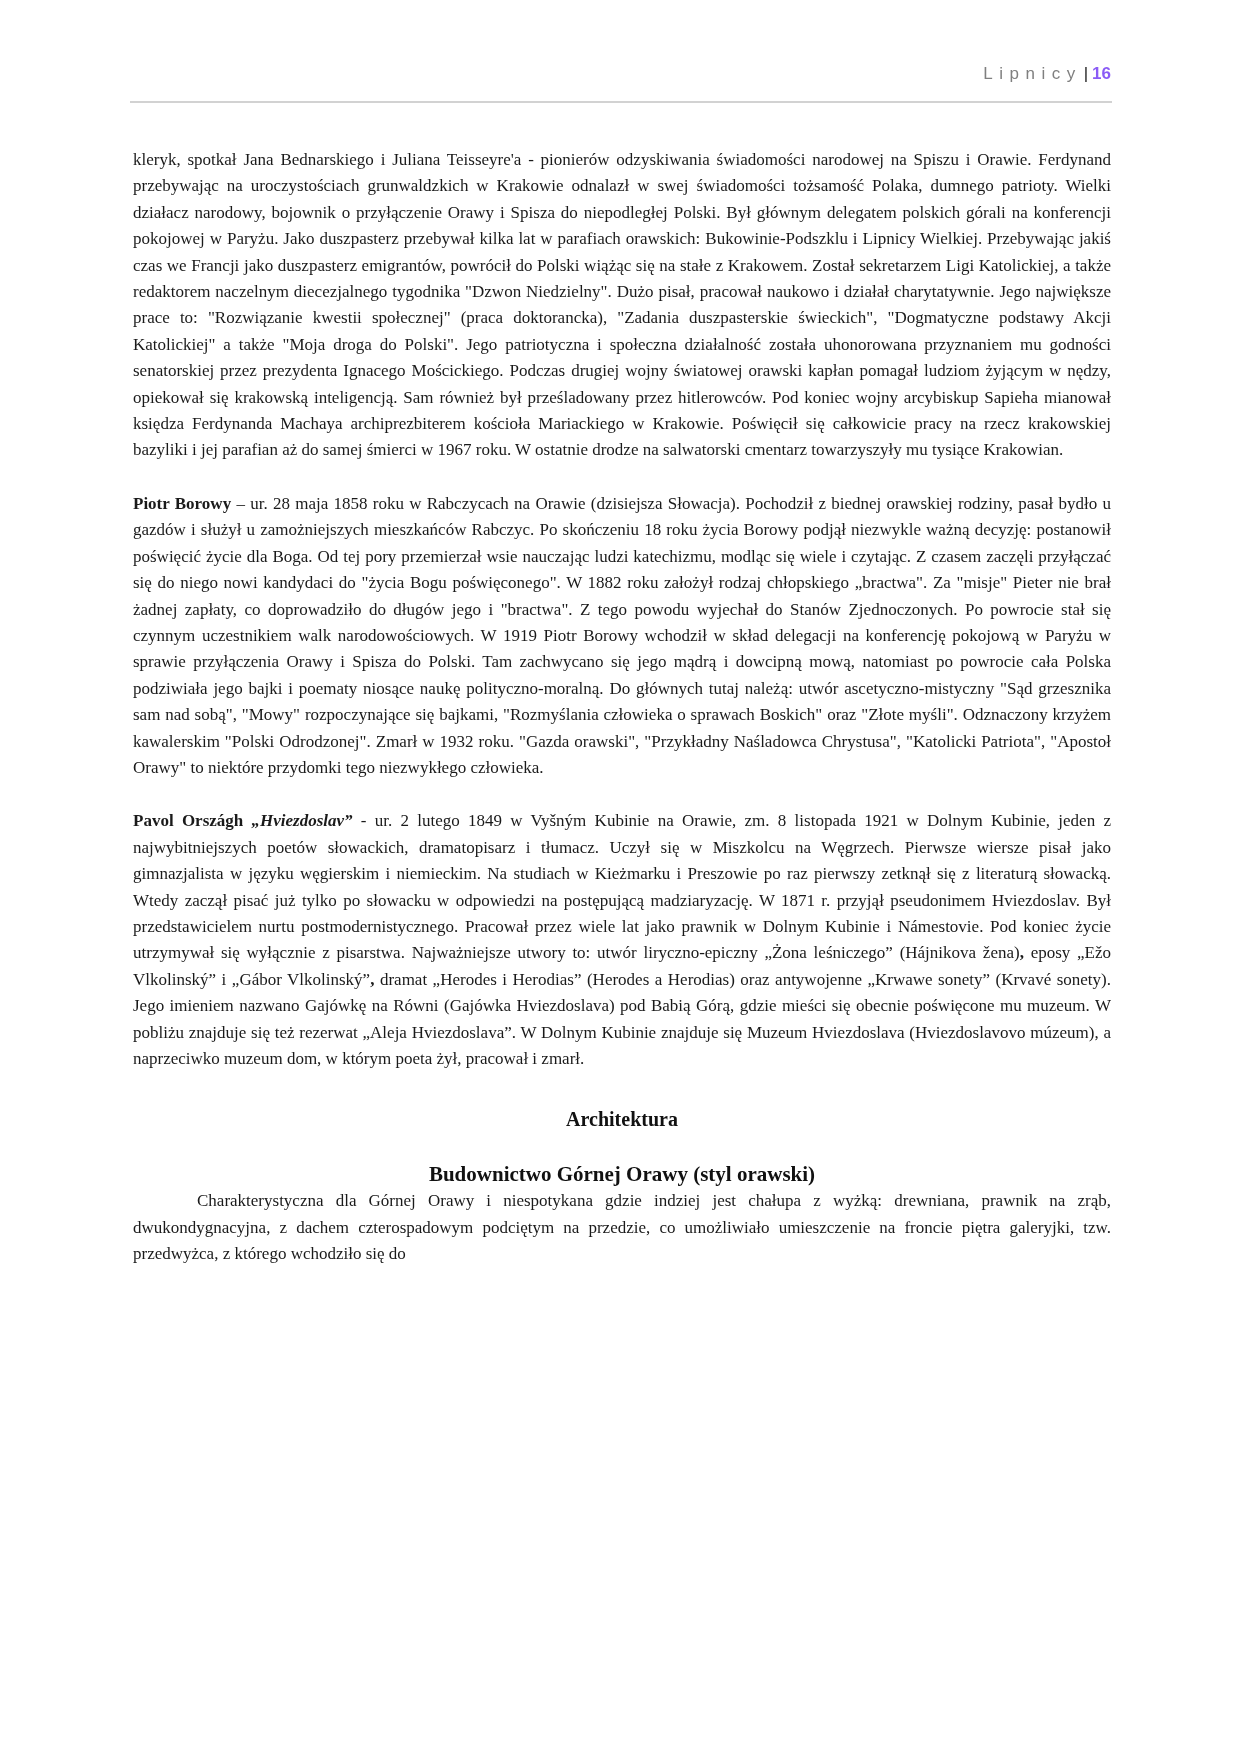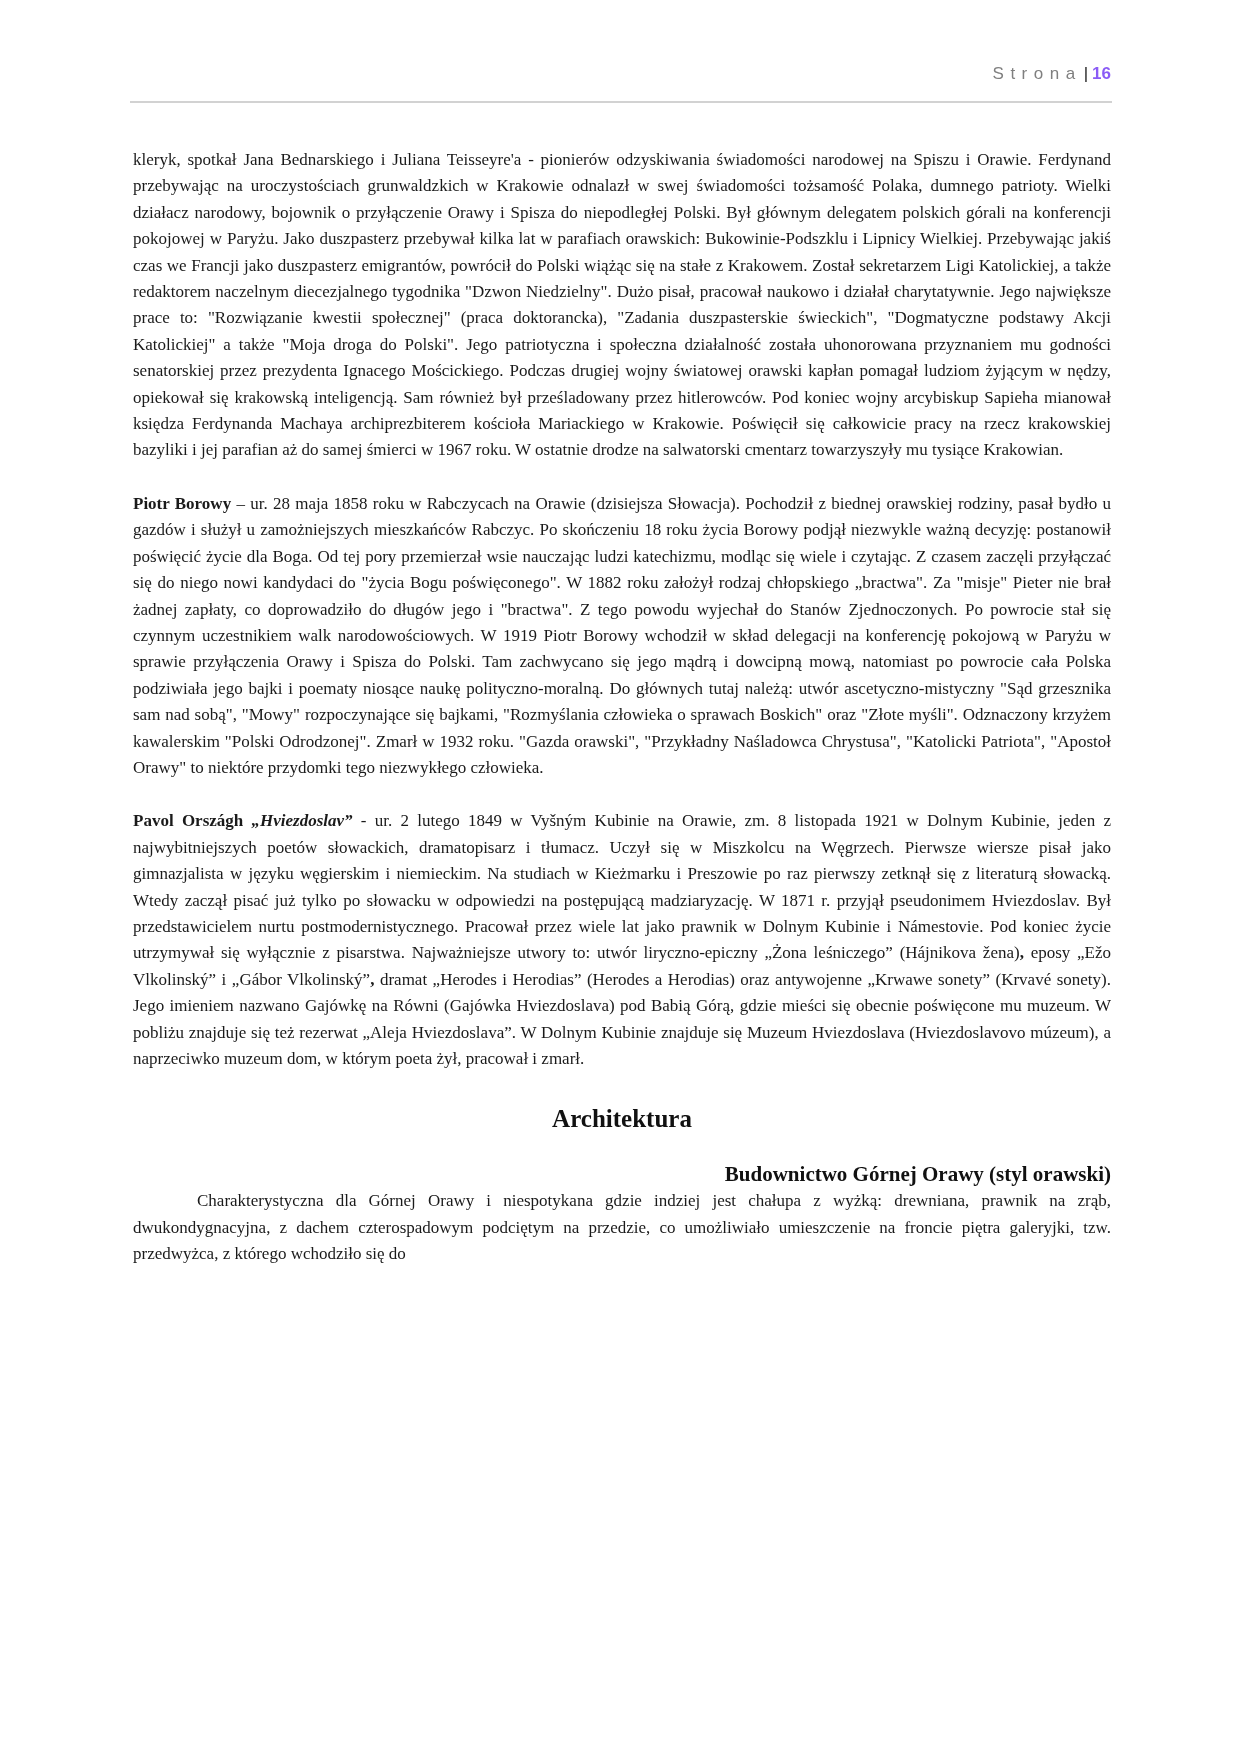--- a/index.html
+++ b/index.html
@@ -55,46 +55,46 @@
   .content p,
   .body-par {
     margin: 0 0 27px 0;
     font-size: 17px;
     line-height: 26.4px;
     text-align: justify;
     text-justify: inter-word;
   }
   .section-heading {
     margin: 32px 0 27px 0;
-    font-size: 25px;
+    font-size: 20px;
     line-height: 30px;
     font-weight: bold;
     text-align: center;
     color: #111111;
   }
   .sub-heading {
     margin: 0;
     font-size: 21px;
     line-height: 27px;
     font-weight: bold;
-    text-align: right;
+    text-align: center;
     color: #111111;
   }
   .indented-par {
     text-indent: 64px;
     margin-bottom: 0 !important;
   }
 </style>
 </head>
 <body>
 
 <div class="page">
 
   <div class="header-row">
-    <span class="header-label">Strona</span><span class="header-sep">|</span><span class="header-num">16</span>
+    <span class="header-label">Lipnicy</span><span class="header-sep">|</span><span class="header-num">16</span>
   </div>
 
   <div class="header-rule"></div>
 
   <div class="content">
     <div id="paragraphs">
         <p class="body-par"><span>kleryk, spotkał Jana Bednarskiego i Juliana Teisseyre'a - pionierów odzyskiwania świadomości narodowej na Spiszu i Orawie. Ferdynand przebywając na uroczystościach grunwaldzkich w Krakowie odnalazł w swej świadomości tożsamość Polaka, dumnego patrioty. Wielki działacz narodowy, bojownik o przyłączenie Orawy i Spisza do niepodległej Polski. Był głównym delegatem polskich górali na konferencji pokojowej w Paryżu. Jako duszpasterz przebywał kilka lat w parafiach orawskich: Bukowinie-Podszklu i Lipnicy Wielkiej. Przebywając jakiś czas we Francji jako duszpasterz emigrantów, powrócił do Polski wiążąc się na stałe z Krakowem. Został sekretarzem Ligi Katolickiej, a także redaktorem naczelnym diecezjalnego tygodnika "Dzwon Niedzielny". Dużo pisał, pracował naukowo i działał charytatywnie. Jego największe prace to: "Rozwiązanie kwestii społecznej" (praca doktorancka), "Zadania duszpasterskie świeckich", "Dogmatyczne podstawy Akcji Katolickiej" a także "Moja droga do Polski". Jego patriotyczna i społeczna działalność została uhonorowana przyznaniem mu godności senatorskiej przez prezydenta Ignacego Mościckiego. Podczas drugiej wojny światowej orawski kapłan pomagał ludziom żyjącym w nędzy, opiekował się krakowską inteligencją. Sam również był prześladowany przez hitlerowców. Pod koniec wojny arcybiskup Sapieha mianował księdza Ferdynanda Machaya archiprezbiterem kościoła Mariackiego w Krakowie. Poświęcił się całkowicie pracy na rzecz krakowskiej bazyliki i jej parafian aż do samej śmierci w 1967 roku. W ostatnie drodze na salwatorski cmentarz towarzyszyły mu tysiące Krakowian.</span></p>
         <p class="body-par"><span style="font-weight: bold;">Piotr Borowy</span><span> – ur. 28 maja 1858 roku w Rabczycach na Orawie (dzisiejsza Słowacja). Pochodził z biednej orawskiej rodziny, pasał bydło u gazdów i służył u zamożniejszych mieszkańców Rabczyc. Po skończeniu 18 roku życia Borowy podjął niezwykle ważną decyzję: postanowił poświęcić życie dla Boga. Od tej pory przemierzał wsie nauczając ludzi katechizmu, modląc się wiele i czytając. Z czasem zaczęli przyłączać się do niego nowi kandydaci do "życia Bogu poświęconego". W 1882 roku założył rodzaj chłopskiego „bractwa". Za "misje" Pieter nie brał żadnej zapłaty, co doprowadziło do długów jego i "bractwa". Z tego powodu wyjechał do Stanów Zjednoczonych. Po powrocie stał się czynnym uczestnikiem walk narodowościowych. W 1919 Piotr Borowy wchodził w skład delegacji na konferencję pokojową w Paryżu w sprawie przyłączenia Orawy i Spisza do Polski. Tam zachwycano się jego mądrą i dowcipną mową, natomiast po powrocie cała Polska podziwiała jego bajki i poematy niosące naukę polityczno-moralną. Do głównych tutaj należą: utwór ascetyczno-mistyczny "Sąd grzesznika sam nad sobą", "Mowy" rozpoczynające się bajkami, "Rozmyślania człowieka o sprawach Boskich" oraz "Złote myśli". Odznaczony krzyżem kawalerskim "Polski Odrodzonej". Zmarł w 1932 roku. "Gazda orawski", "Przykładny Naśladowca Chrystusa", "Katolicki Patriota", "Apostoł Orawy" to niektóre przydomki tego niezwykłego człowieka.</span></p>
         <p class="body-par"><span style="font-weight: bold;">Pavol Országh </span><span style="font-weight: bold; font-style: italic;">„Hviezdoslav”</span><span> - ur. 2 lutego 1849 w Vyšným Kubinie na Orawie, zm. 8 listopada 1921 w Dolnym Kubinie, jeden z najwybitniejszych poetów słowackich, dramatopisarz i tłumacz. Uczył się w Miszkolcu na Węgrzech. Pierwsze wiersze pisał jako gimnazjalista w języku węgierskim i niemieckim. Na studiach w Kieżmarku i Preszowie po raz pierwszy zetknął się z literaturą słowacką. Wtedy zaczął pisać już tylko po słowacku w odpowiedzi na postępującą madziaryzację. W 1871 r. przyjął pseudonimem Hviezdoslav. Był przedstawicielem nurtu postmodernistycznego. Pracował przez wiele lat jako prawnik w Dolnym Kubinie i Námestovie. Pod koniec życie utrzymywał się wyłącznie z pisarstwa. Najważniejsze utwory to: utwór liryczno-epiczny „Żona leśniczego” (Hájnikova žena)</span><span style="font-weight: bold;">,</span><span> eposy „Ežo Vlkolinský” i „Gábor Vlkolinský”</span><span style="font-weight: bold;">,</span><span> dramat „Herodes i Herodias” (Herodes a Herodias) oraz antywojenne „Krwawe sonety” (Krvavé sonety). Jego imieniem nazwano Gajówkę na Równi (Gajówka Hviezdoslava) pod Babią Górą, gdzie mieści się obecnie poświęcone mu muzeum. W pobliżu znajduje się też rezerwat „Aleja Hviezdoslava”. W Dolnym Kubinie znajduje się Muzeum Hviezdoslava (Hviezdoslavovo múzeum), a naprzeciwko muzeum dom, w którym poeta żył, pracował i zmarł.</span></p>
       </div>

